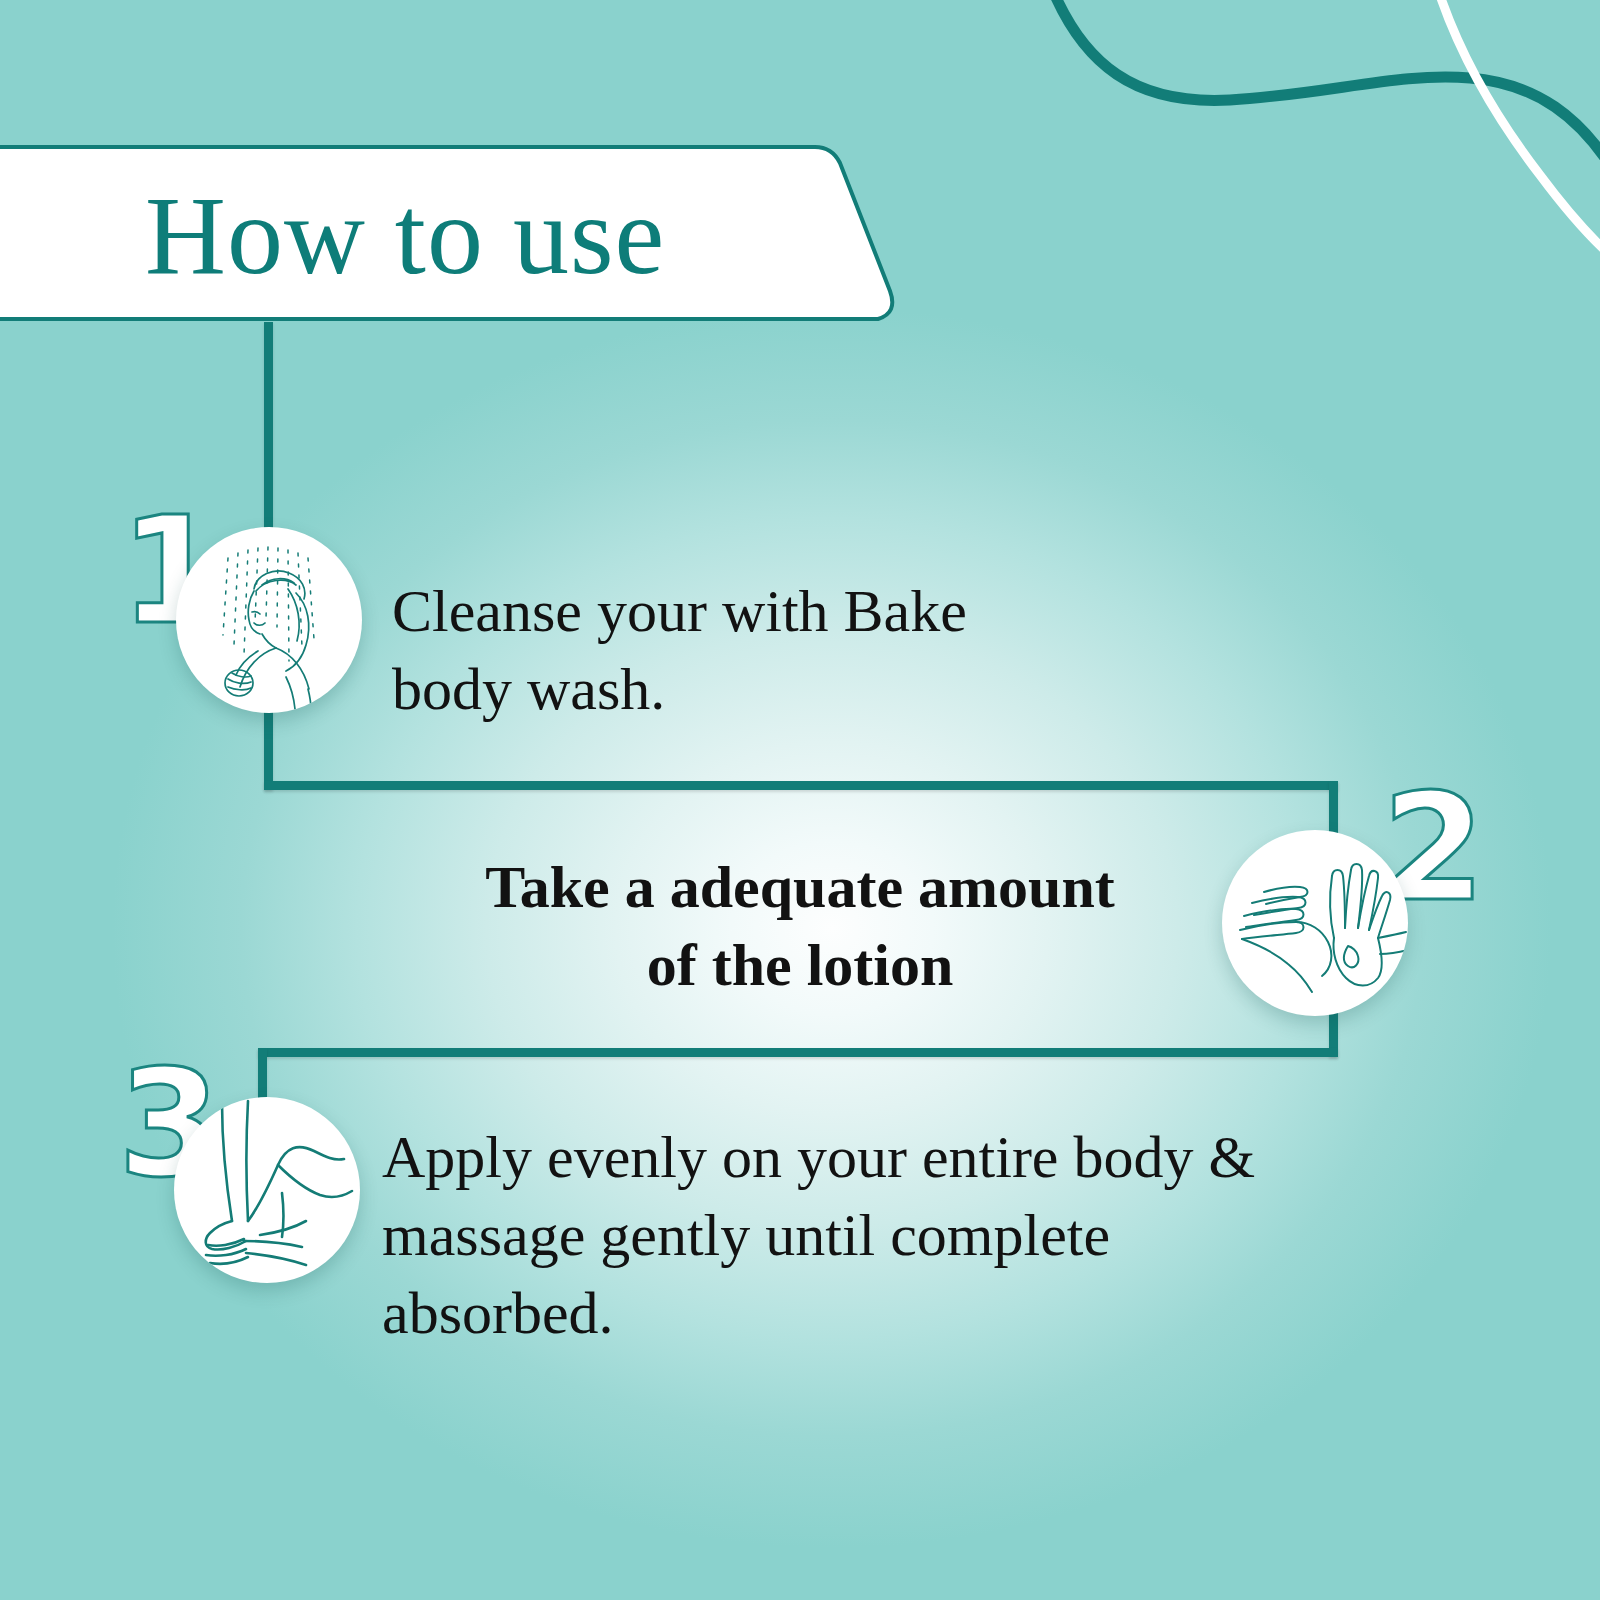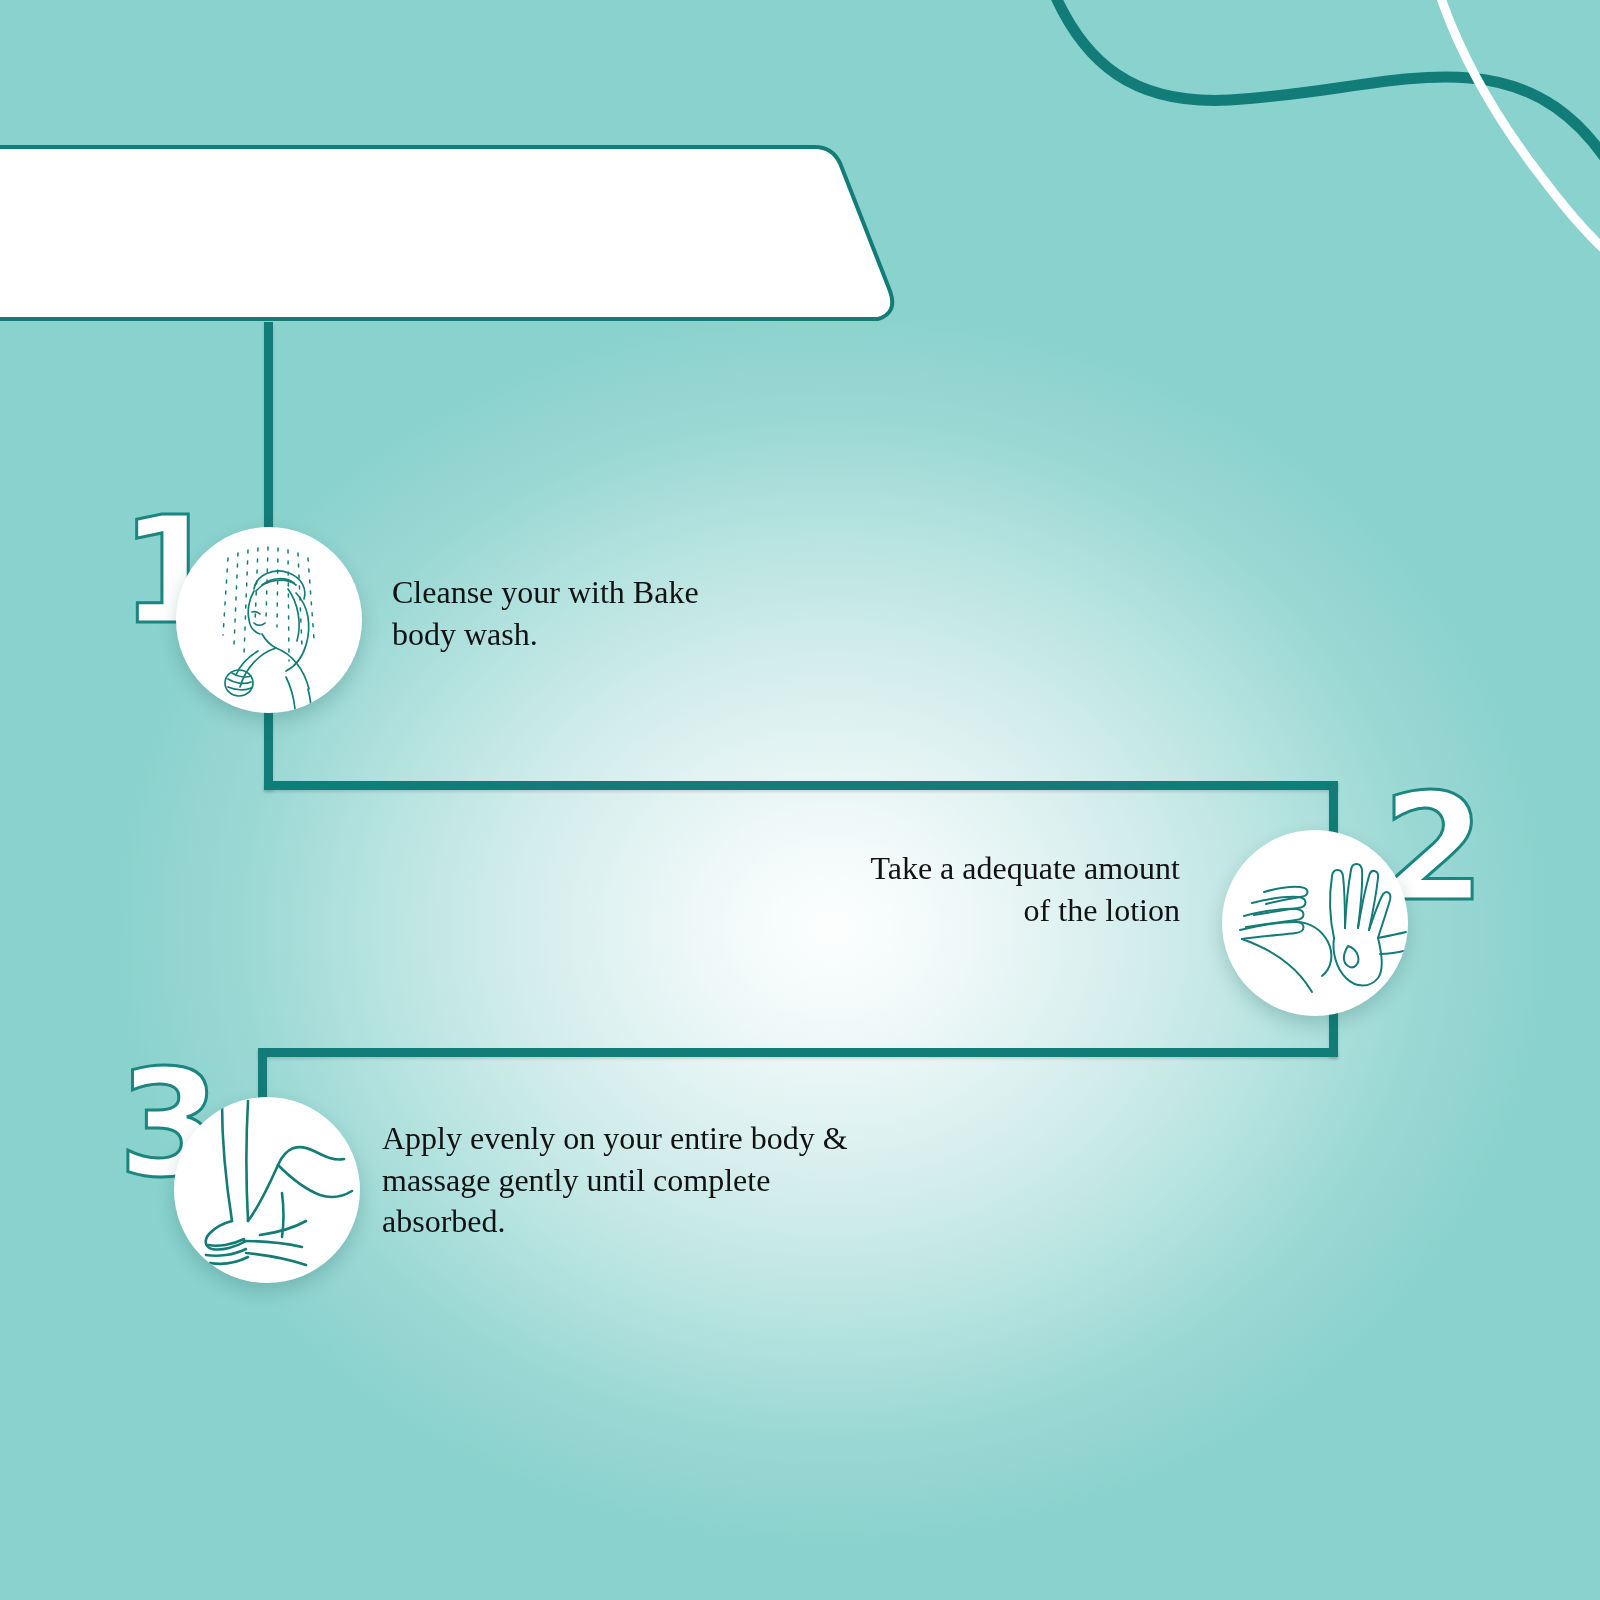--- a/index.html
+++ b/index.html
@@ -101,25 +101,25 @@
   .icon-circle svg {
     display: block;
     width: 100%;
     height: 100%;
   }
 
   .step-text {
     position: absolute;
     color: #121212;
     font-family: "Liberation Serif", "DejaVu Serif", serif;
-    font-size: 32px;
+    font-size: 60px;
     line-height: 1.30;
     white-space: pre-line;
   }
-  .step-text.align-right { text-align: right; }
+  .step-text.align-right { text-align: center; font-weight: bold; }
 
   
   #step-1 { left: 0; top: 0; }
   #step-1 .numeral   { left: 120px; top: 497px; font-size: 148px; }
   #step-1 .icon-circle { left: 176px; top: 527px; width: 186px; height: 186px; }
   #step-1 .step-text { left: 392px; top: 572px; width: 700px; }
 
   
   #step-2 { left: 0; top: 0; }
   #step-2 .numeral   { left: 1382px; top: 774px; font-size: 148px; }
@@ -139,20 +139,21 @@
 
   <svg class="swoosh-layer" viewBox="0 0 1600 1600" preserveAspectRatio="none">
     <path d="M 1045 -30 C 1080 70, 1140 105, 1230 100 C 1330 94, 1400 72, 1470 78 C 1540 84, 1580 120, 1610 165" fill="none" stroke="#127d78" stroke-width="11" stroke-linecap="round"></path>
     <path d="M 1432 -30 C 1452 40, 1490 110, 1540 175 C 1575 222, 1600 248, 1625 268" fill="none" stroke="#ffffff" stroke-width="9" stroke-linecap="round"></path>
   </svg>
 
   <div class="title-banner">
     <svg class="banner-shape" viewBox="0 0 950 182" preserveAspectRatio="none">
       <path d="M -20 4 L 855 4 Q 872 4 880 20 L 930 148 Q 938 170 918 176 L -20 176 Z" fill="#ffffff" stroke="#127d78" stroke-width="4"></path>
     </svg>
+    <div class="title-text">How to use</div>
   </div>
 
   <div class="connector c-vert-top"></div>
   <div class="connector c-vert-1"></div>
   <div class="connector c-horz-1"></div>
   <div class="connector c-vert-2"></div>
   <div class="connector c-horz-2"></div>
   <div class="connector c-vert-3"></div>
 
   <div class="step" id="step-1">

